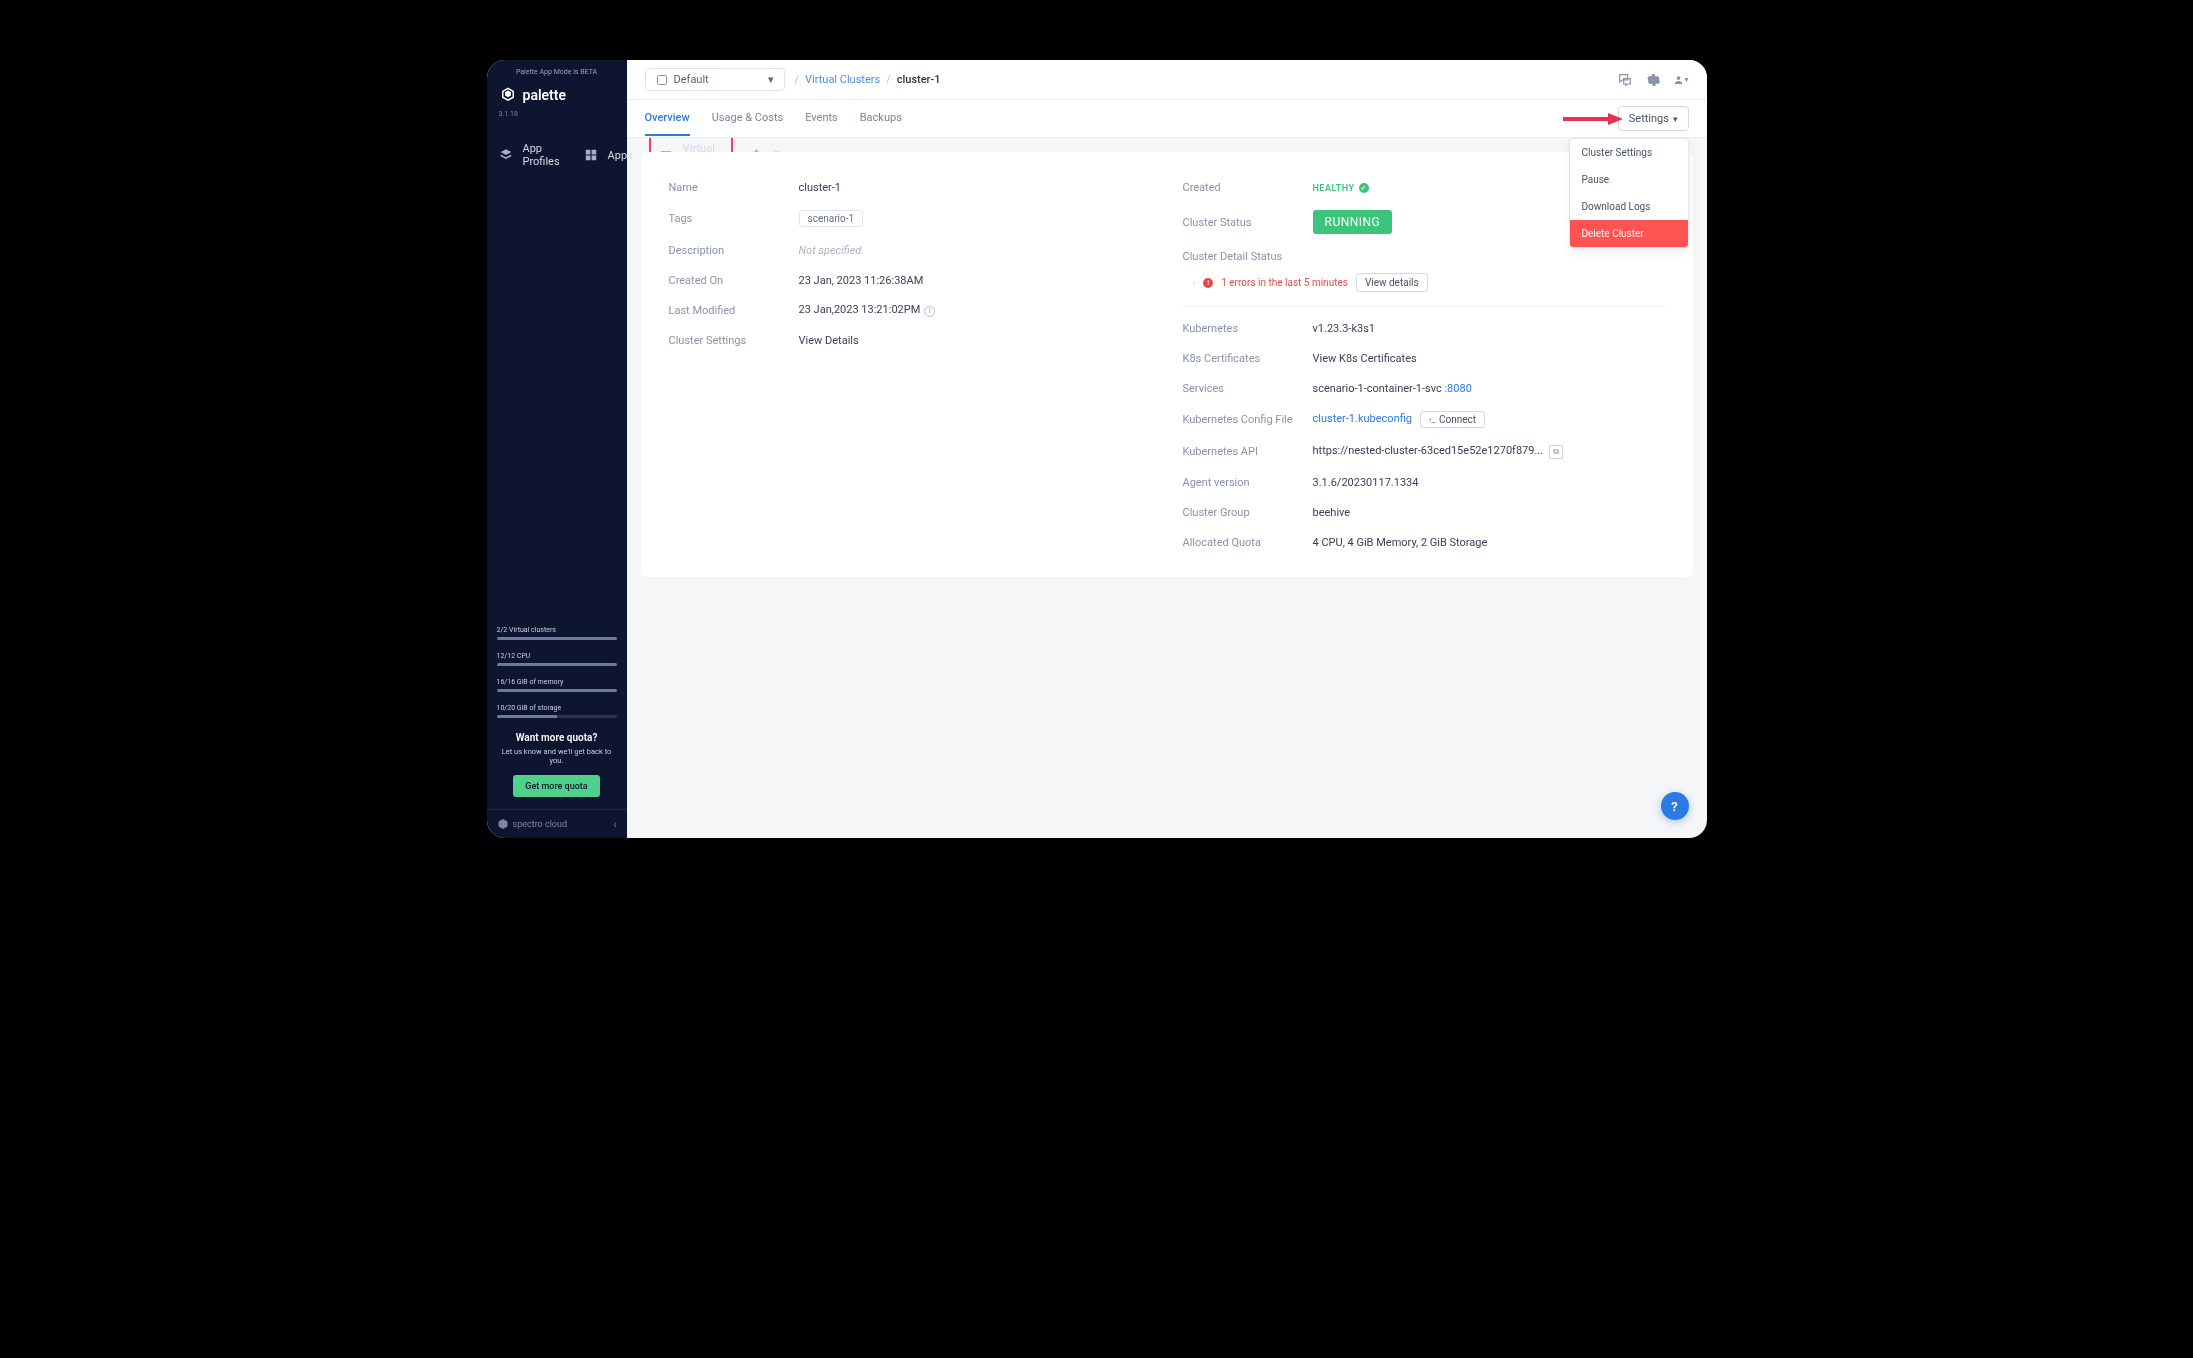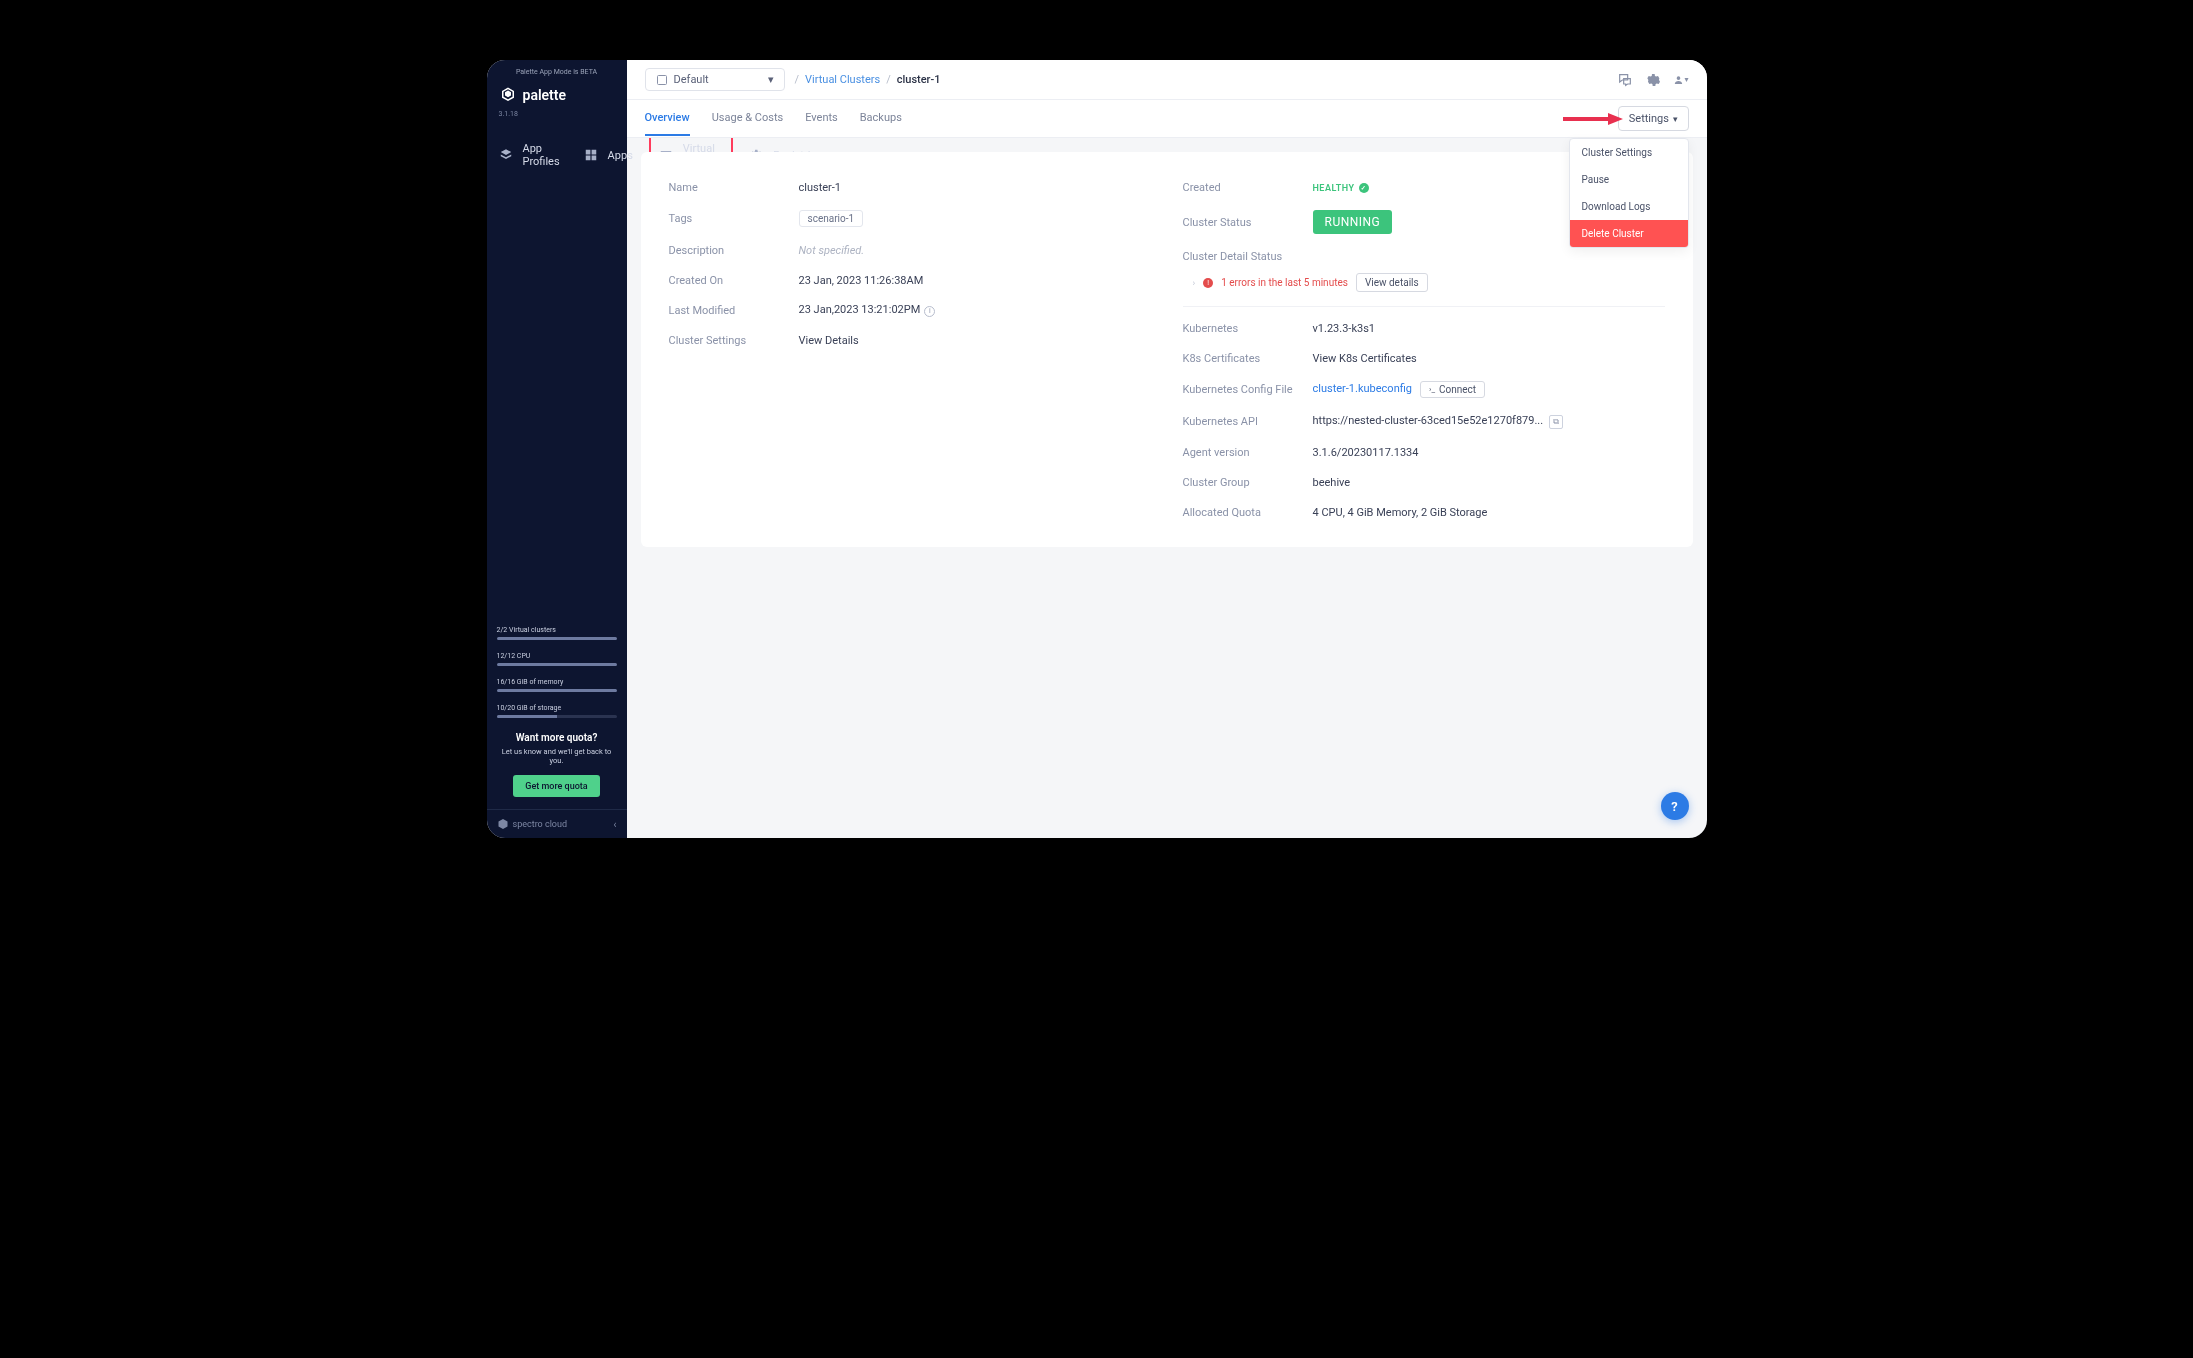--- a/index.html
+++ b/index.html
@@ -285,20 +285,24 @@
           </div>
           <div class="field">
               <span class="k">Kubernetes</span>
               <span class="v">v1.23.3-k3s1</span>
             </div>
           <div class="field">
               <span class="k">K8s Certificates</span>
               <span class="v link-blue">View K8s Certificates</span>
             </div>
           <div class="field">
+              <span class="k">Services</span>
+              <span class="v"><span>scenario-1-container-1-svc</span> <span class="link-blue">:8080</span></span>
+            </div>
+          <div class="field">
               <span class="k">Kubernetes Config File</span>
               <span class="v"><span class="link-blue">cluster-1.kubeconfig</span><span class="connect-btn">
                   <span style="font-size:8px">›_</span>
                   <span>Connect</span>
                 </span></span>
             </div>
           <div class="field">
               <span class="k">Kubernetes API</span>
               <span class="v"><span>https://nested-cluster-63ced15e52e1270f879...</span><span class="copy-ic">⧉</span></span>
             </div>

